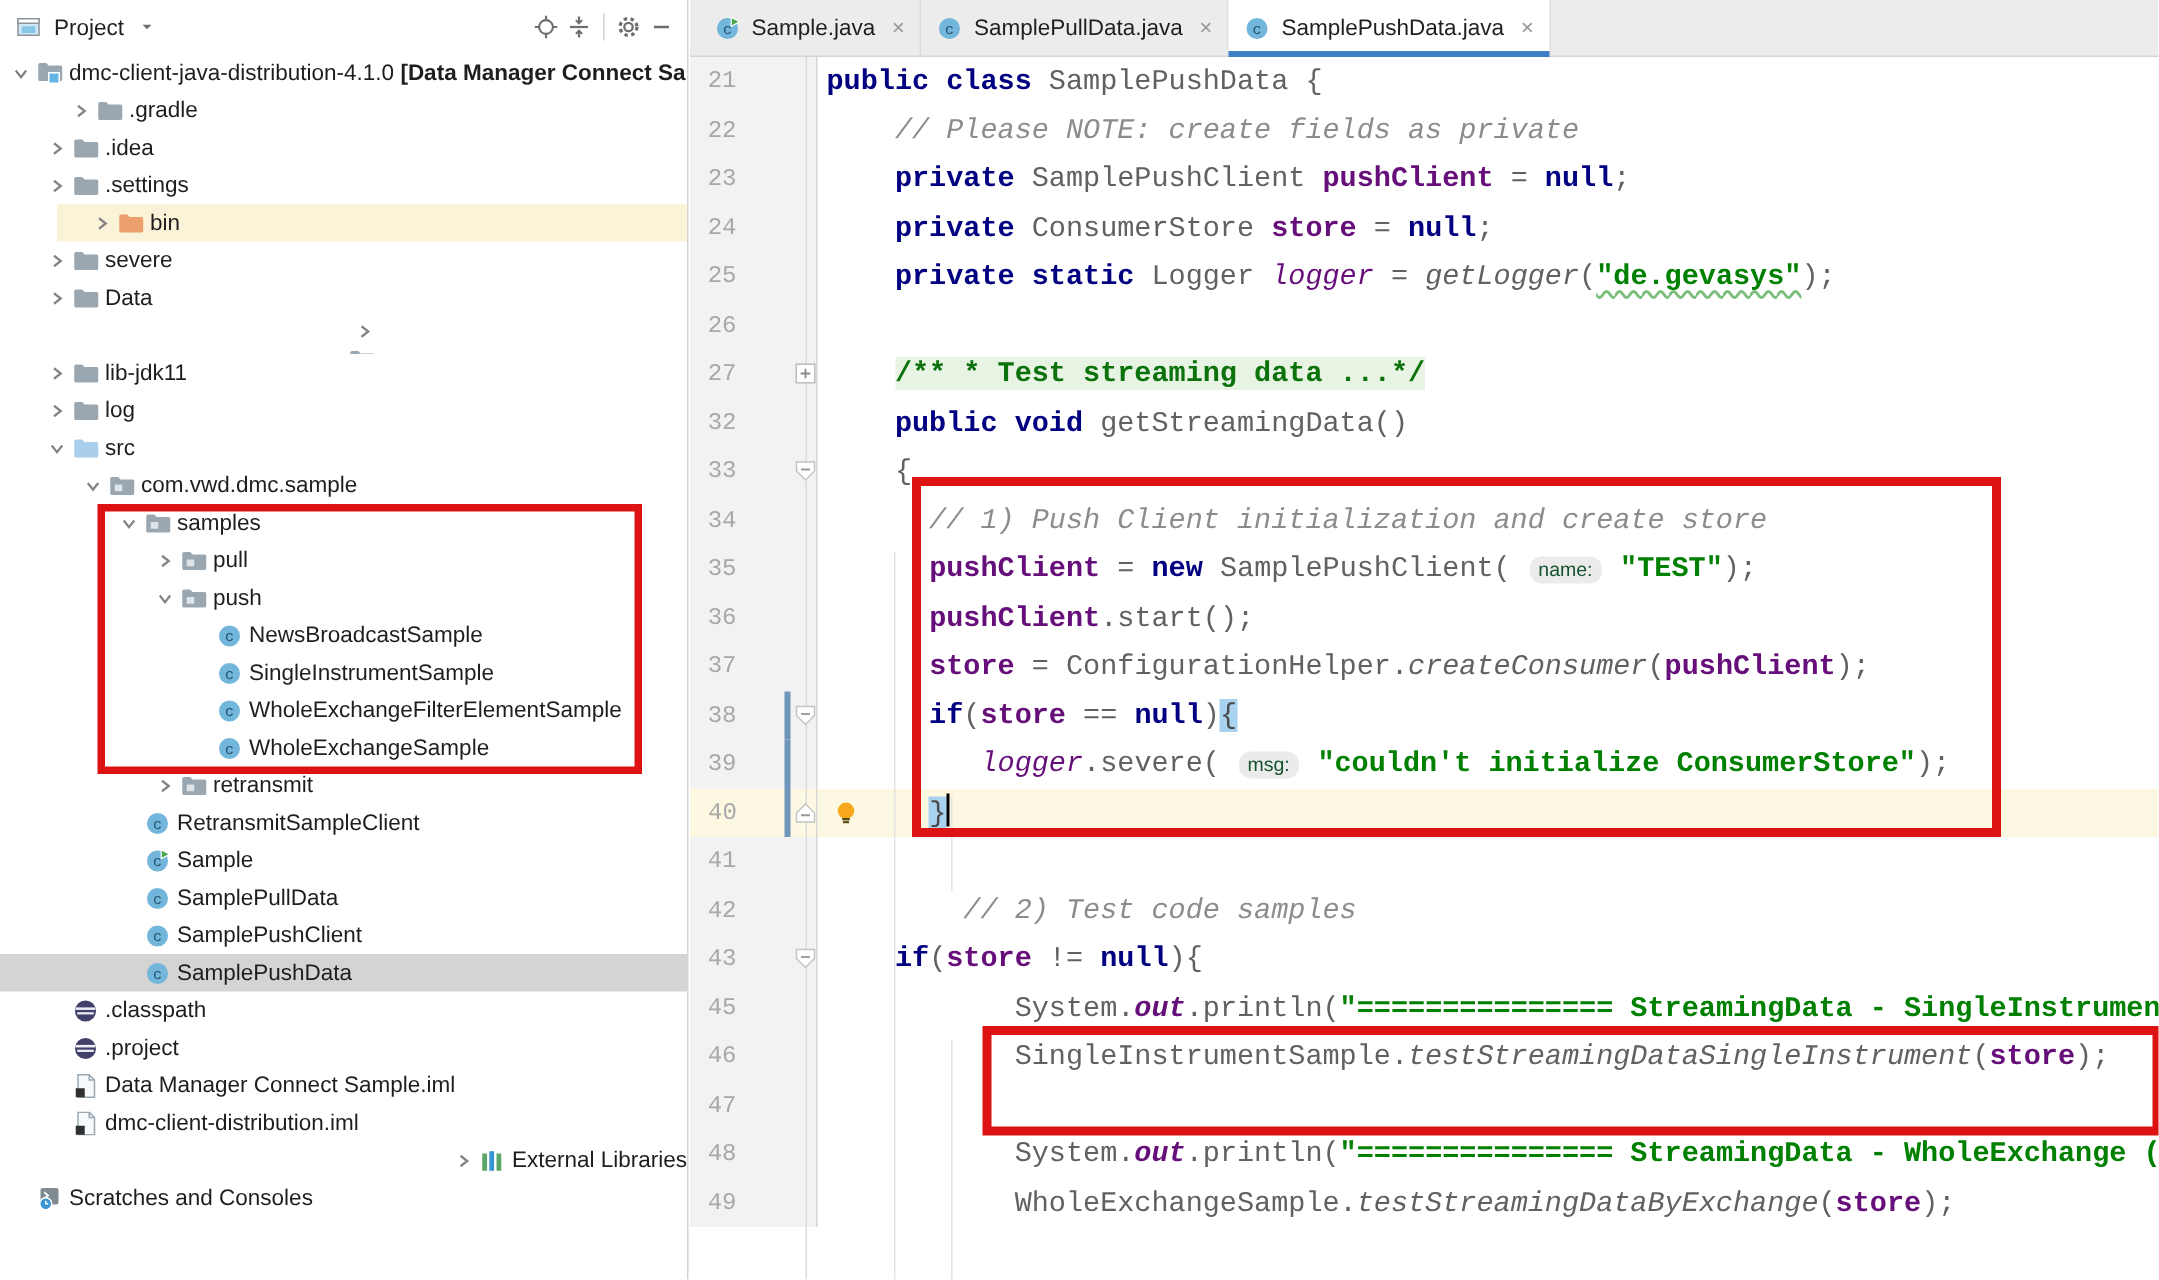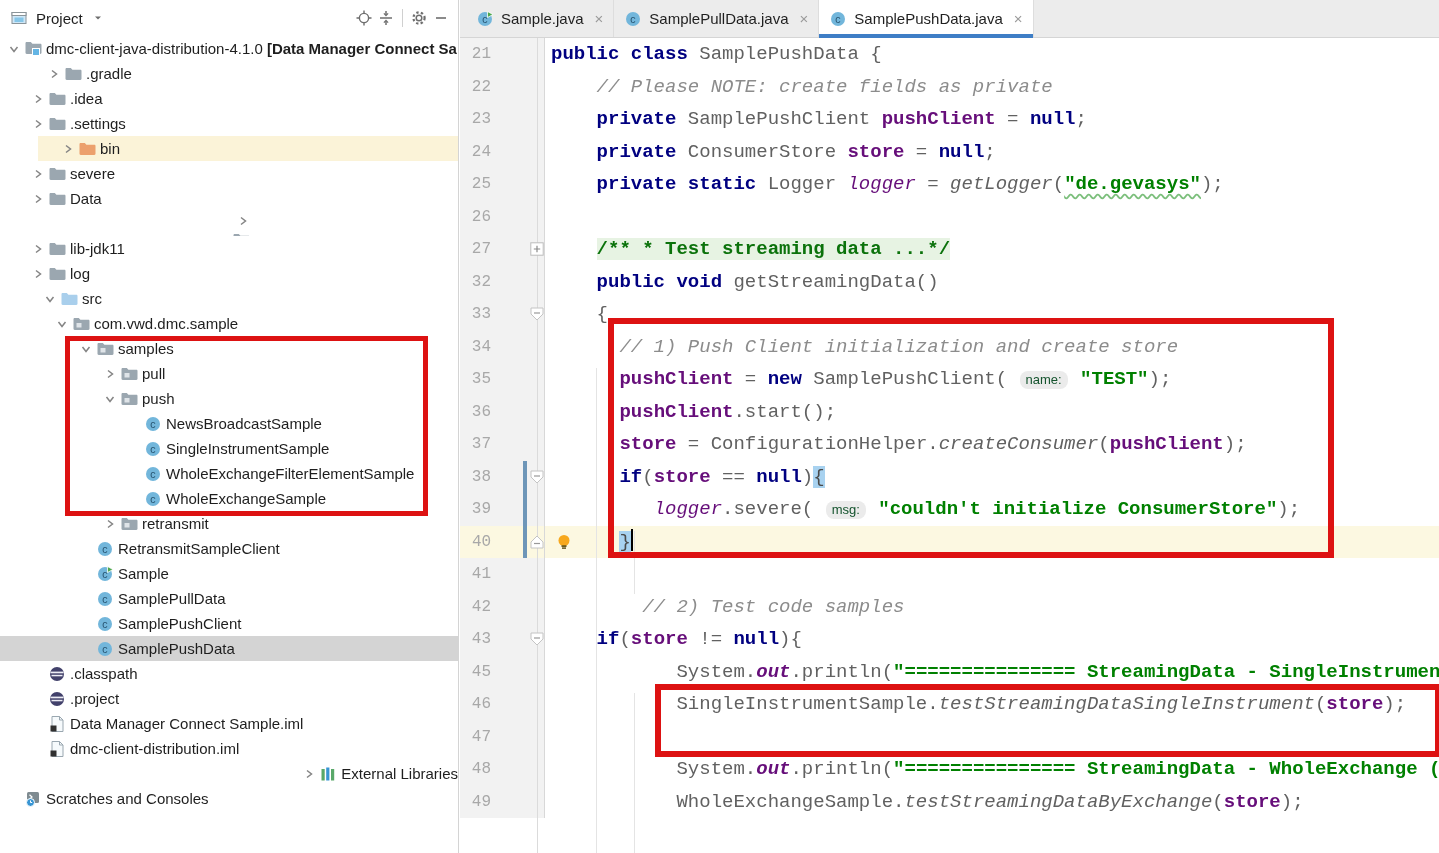--- a/index.html
+++ b/index.html
@@ -239,21 +239,21 @@
               <path d="M4 3.5 L8.5 7 L4 10.5" fill="none" stroke="#848484" stroke-width="1.5"></path>
             </svg>
           </span>
           <span class="ticon">
             <svg width="17" height="14" viewBox="0 0 17 14">
               <path d="M0.5 2.2 C0.5 1.5 1 1 1.7 1 h4.1 l1.6 1.7 h8 c0.7 0 1.1 0.5 1.1 1.1 v8 c0 0.7 -0.5 1.2 -1.1 1.2 H1.7 C1 13 0.5 12.5 0.5 11.8 Z" fill="#9BA7B0"></path>
             </svg>
           </span>
           <span class="tlabel">log</span>
         </div>
-        <div class="trow" style="padding-left: 40px;">
+        <div class="trow" style="padding-left: 28px;">
           <span class="chev">
             <svg width="14" height="12" viewBox="0 0 14 12">
               <path d="M3.5 4 L7 8.5 L10.5 4" fill="none" stroke="#848484" stroke-width="1.5"></path>
             </svg>
           </span>
           <span class="ticon">
             <svg width="17" height="14" viewBox="0 0 17 14">
               <path d="M0.5 2.2 C0.5 1.5 1 1 1.7 1 h4.1 l1.6 1.7 h8 c0.7 0 1.1 0.5 1.1 1.1 v8 c0 0.7 -0.5 1.2 -1.1 1.2 H1.7 C1 13 0.5 12.5 0.5 11.8 Z" fill="#A9CFEC"></path>
             </svg>
           </span>

